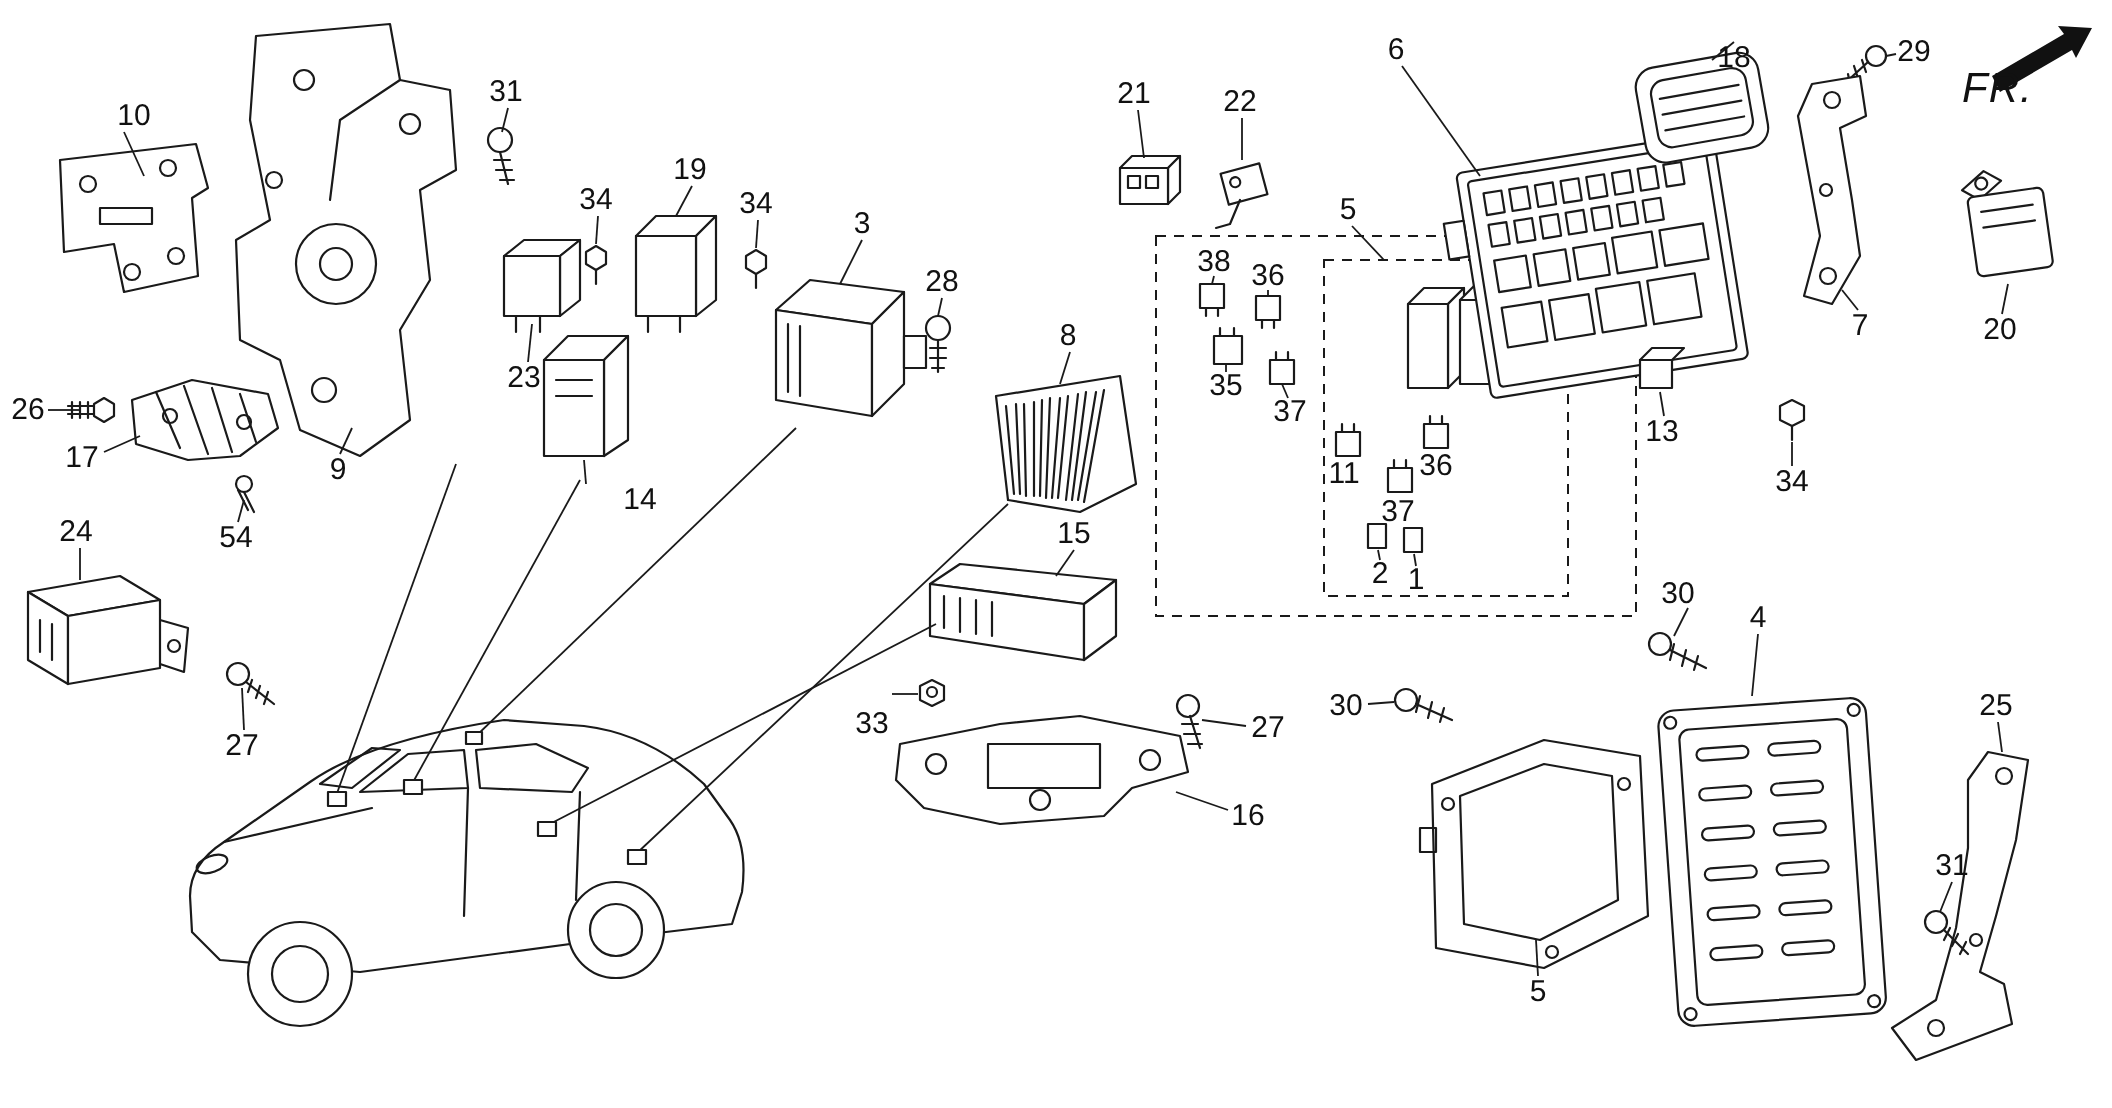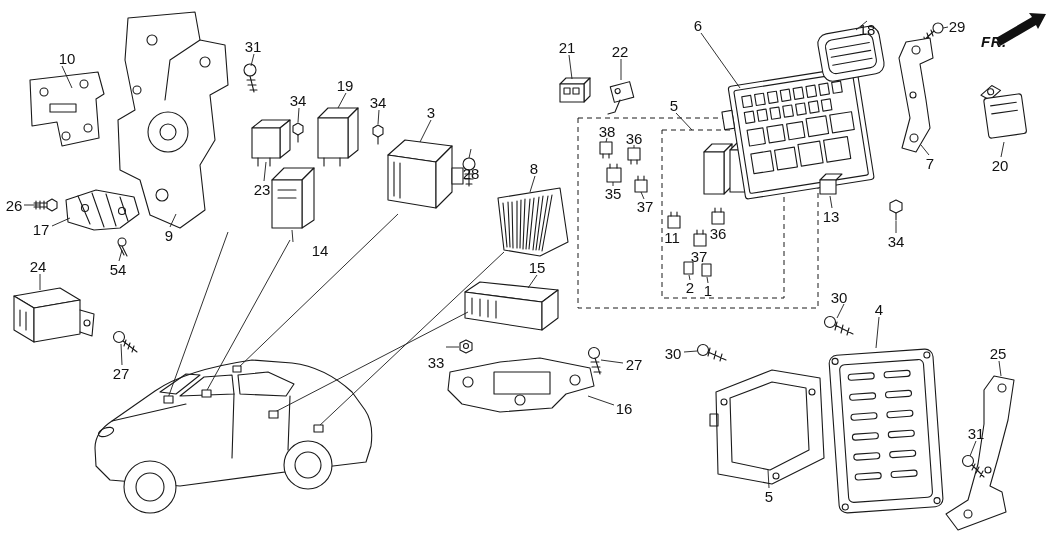--- a/index.html
+++ b/index.html
@@ -5,21 +5,21 @@
   html,body{margin:0;padding:0;background:#fff;}
   .stage{position:relative;width:1056px;height:554px;background:#fff;overflow:hidden;
          font-family:"Liberation Sans",sans-serif;}
   .stage svg{position:absolute;left:0;top:0;}
   #callouts .callout{
     position:absolute;transform:translate(-50%,-50%);
     font-family:"Liberation Sans",sans-serif;font-size:15px;color:#111;
     white-space:nowrap;line-height:1;user-select:none;
   }
   .fr-label{
-    position:absolute;left:981px;top:33px;font-size:15px;font-weight:700;
+    position:absolute;left:981px;top:33px;font-size:21px;font-weight:400;
     font-style:italic;color:#111;letter-spacing:.5px;
   }
   .part{stroke:#1a1a1a;fill:none;stroke-width:1.1;stroke-linejoin:round;stroke-linecap:round;}
   .part .solid{fill:#fff;}
   .leader{stroke:#1a1a1a;stroke-width:0.9;fill:none;}
   .dash{stroke:#1a1a1a;stroke-width:1;fill:none;stroke-dasharray:5 4;}
   .blk{fill:#111;stroke:none;}
 </style>
 </head>
 <body>
@@ -419,21 +419,21 @@
   </g>
 </svg>
 
 <div id="callouts">
       <span class="callout" style="left: 57px; top: 58px; margin-left: 10px;">10</span>
       <span class="callout" style="left: 253px; top: 46px;">31</span>
       <span class="callout" style="left: 298px; top: 100px;">34</span>
       <span class="callout" style="left: 345px; top: 85px;">19</span>
       <span class="callout" style="left: 378px; top: 102px;">34</span>
       <span class="callout" style="left: 431px; top: 112px;">3</span>
-      <span class="callout" style="left: 471px; top: 141px; margin-top: 32px;">28</span>
+      <span class="callout" style="left: 471px; top: 141px;">28</span>
       <span class="callout" style="left: 534px; top: 168px;">8</span>
       <span class="callout" style="left: 567px; top: 47px;">21</span>
       <span class="callout" style="left: 620px; top: 51px;">22</span>
       <span class="callout" style="left: 698px; top: 25px;">6</span>
       <span class="callout" style="left: 674px; top: 105px;">5</span>
       <span class="callout" style="left: 607px; top: 131px;">38</span>
       <span class="callout" style="left: 634px; top: 138px;">36</span>
       <span class="callout" style="left: 613px; top: 193px;">35</span>
       <span class="callout" style="left: 645px; top: 206px;">37</span>
       <span class="callout" style="left: 867px; top: 13px; margin-top: 16px;">18</span>

